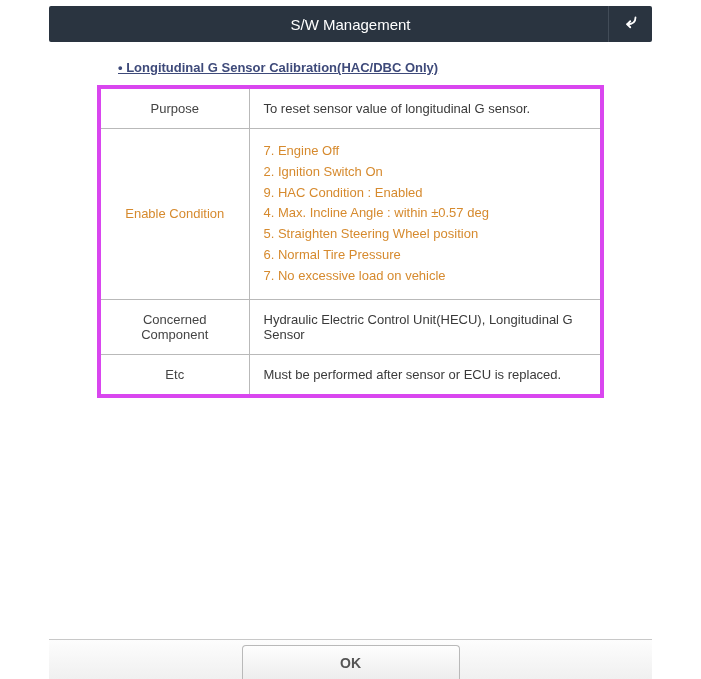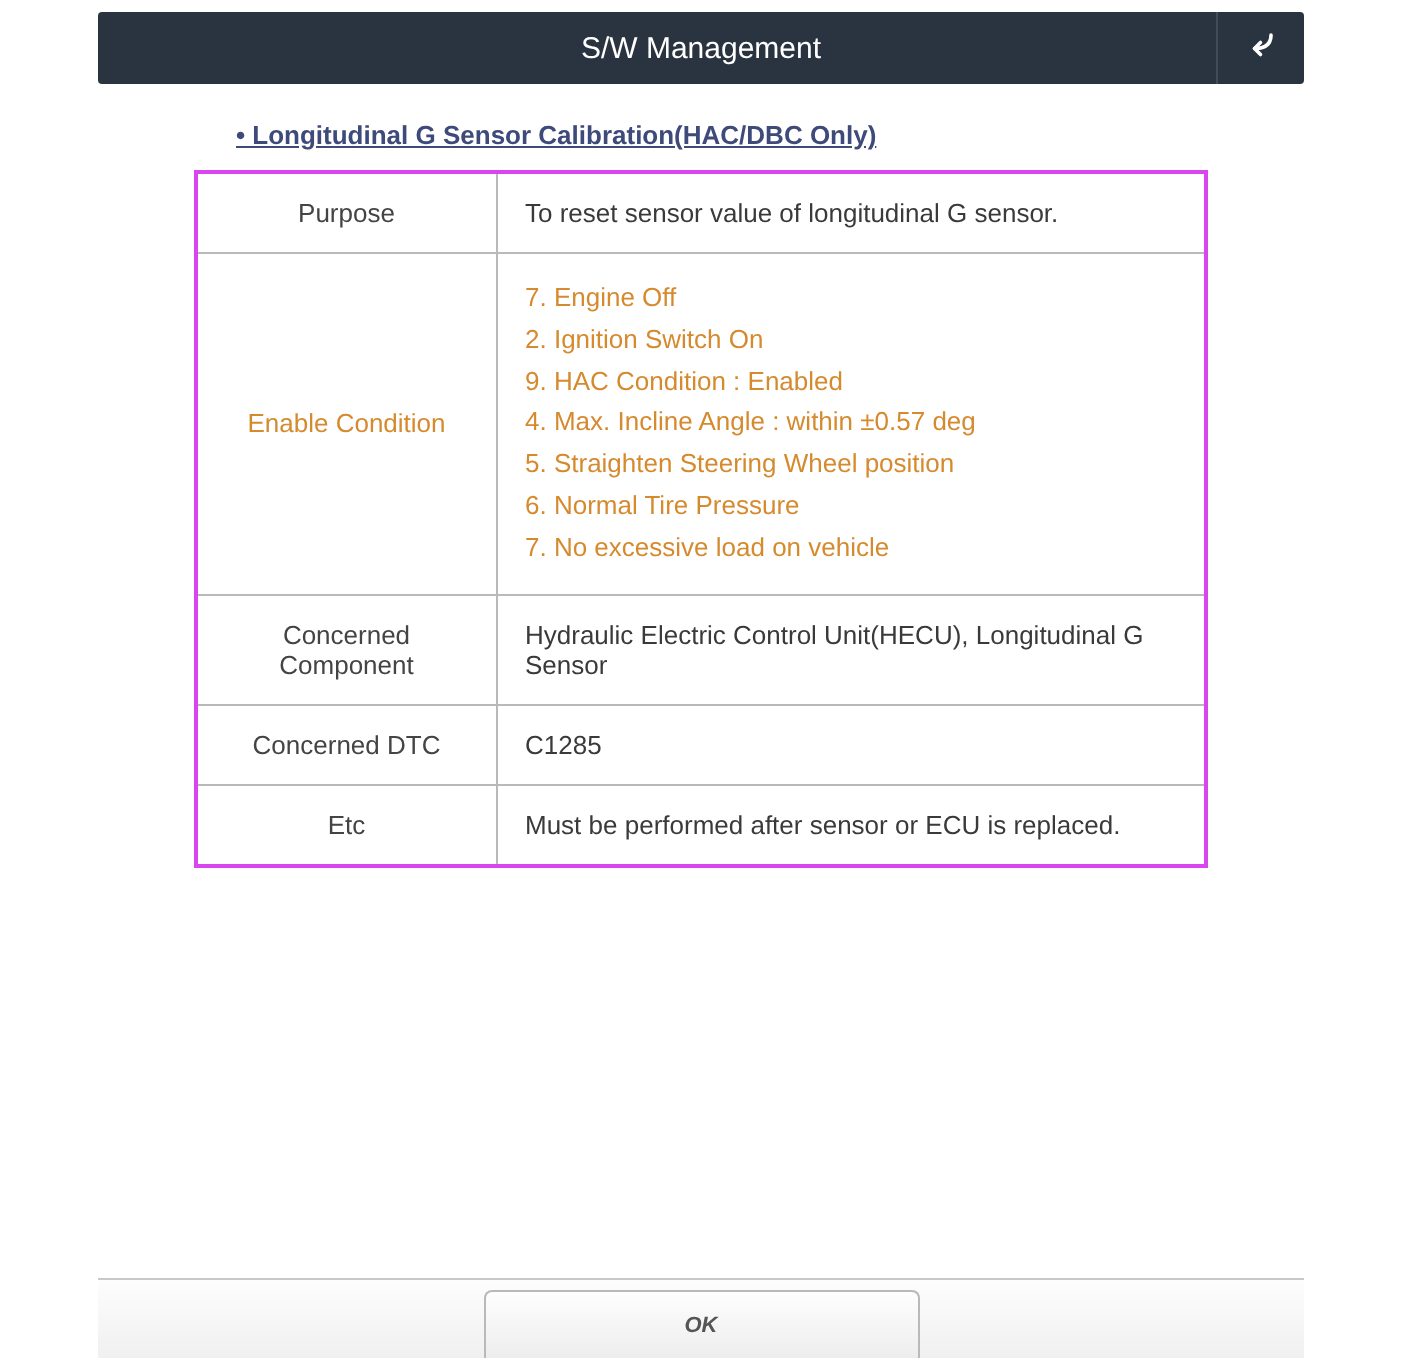--- a/index.html
+++ b/index.html
@@ -47,21 +47,21 @@
       margin: 18px 0 10px 118px;
       text-decoration: underline;
     }
 
     .table-wrap {
       margin: 0 97px 0 97px;
     }
     table {
       border-collapse: collapse;
       width: 100%;
-      border: 2px solid #d946ef;
+      border: 4px solid #d946ef;
       padding-left: 33px;
     }
     td {
       border: 1px solid #b9b9b9;
       padding: 12px 14px;
       font-size: 13px;
       color: #3a3a3a;
       vertical-align: middle;
     }
     td.label {
@@ -84,28 +84,27 @@
       align-items: flex-end;
       justify-content: center;
     }
     .ok-btn {
       width: 218px;
       height: 34px;
       border: 1px solid #b9b9b9;
       border-bottom: none;
       background: linear-gradient(#fefefe, #ededed);
       border-radius: 4px 4px 0 0;
-      font-size: 11px;
+      font-size: 14px;
       font-weight: bold;
       color: #555;
       display: flex;
       align-items: center;
       justify-content: center;
       cursor: pointer;
-      font-style: italic;
     }
   </style>
 </head>
 <body>
 
 <div class="header">
   <span class="header-title">S/W Management</span>
   <div class="header-back">
     <span>
       <svg viewBox="0 0 24 24" fill="none" stroke="#ffffff" stroke-width="2.4" stroke-linecap="round" stroke-linejoin="round">
@@ -135,24 +134,20 @@
         <div>5. Straighten Steering Wheel position</div>
         <div>6. Normal Tire Pressure</div>
         <div>7. No excessive load on vehicle</div>
       </td>
     </tr>
     <tr>
       <td class="label">Concerned Component</td>
       <td class="value">Hydraulic Electric Control Unit(HECU), Longitudinal G Sensor</td>
     </tr>
     <tr>
-      <td class="label">Concerned DTC</td>
-      <td class="value">C1285</td>
-    </tr>
-    <tr>
       <td class="label">Etc</td>
       <td class="value">Must be performed after sensor or ECU is replaced.</td>
     </tr>
   </tbody>
     </table>
 </div>
 
 <div class="footer">
   <div class="ok-btn">OK</div>
 </div>

